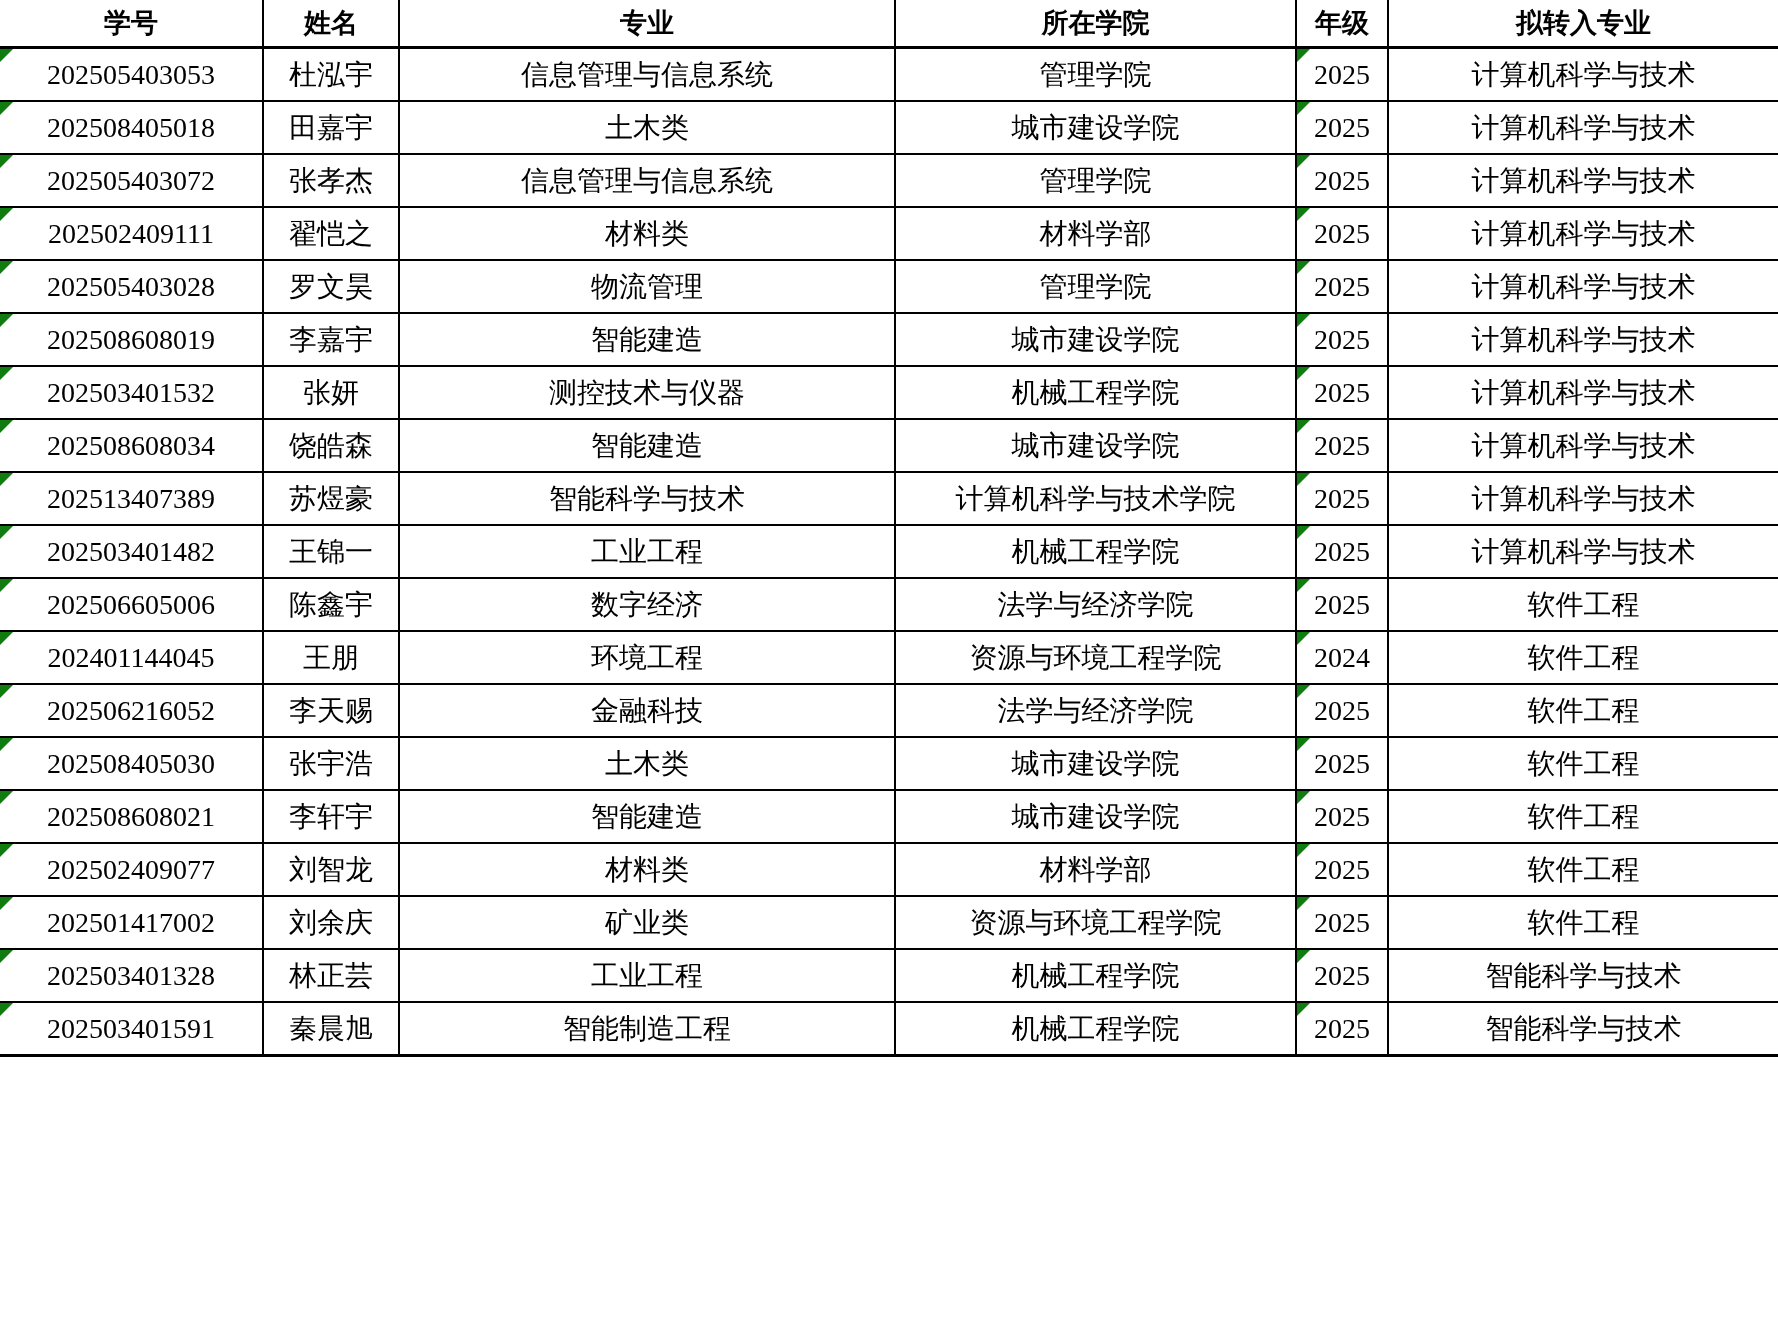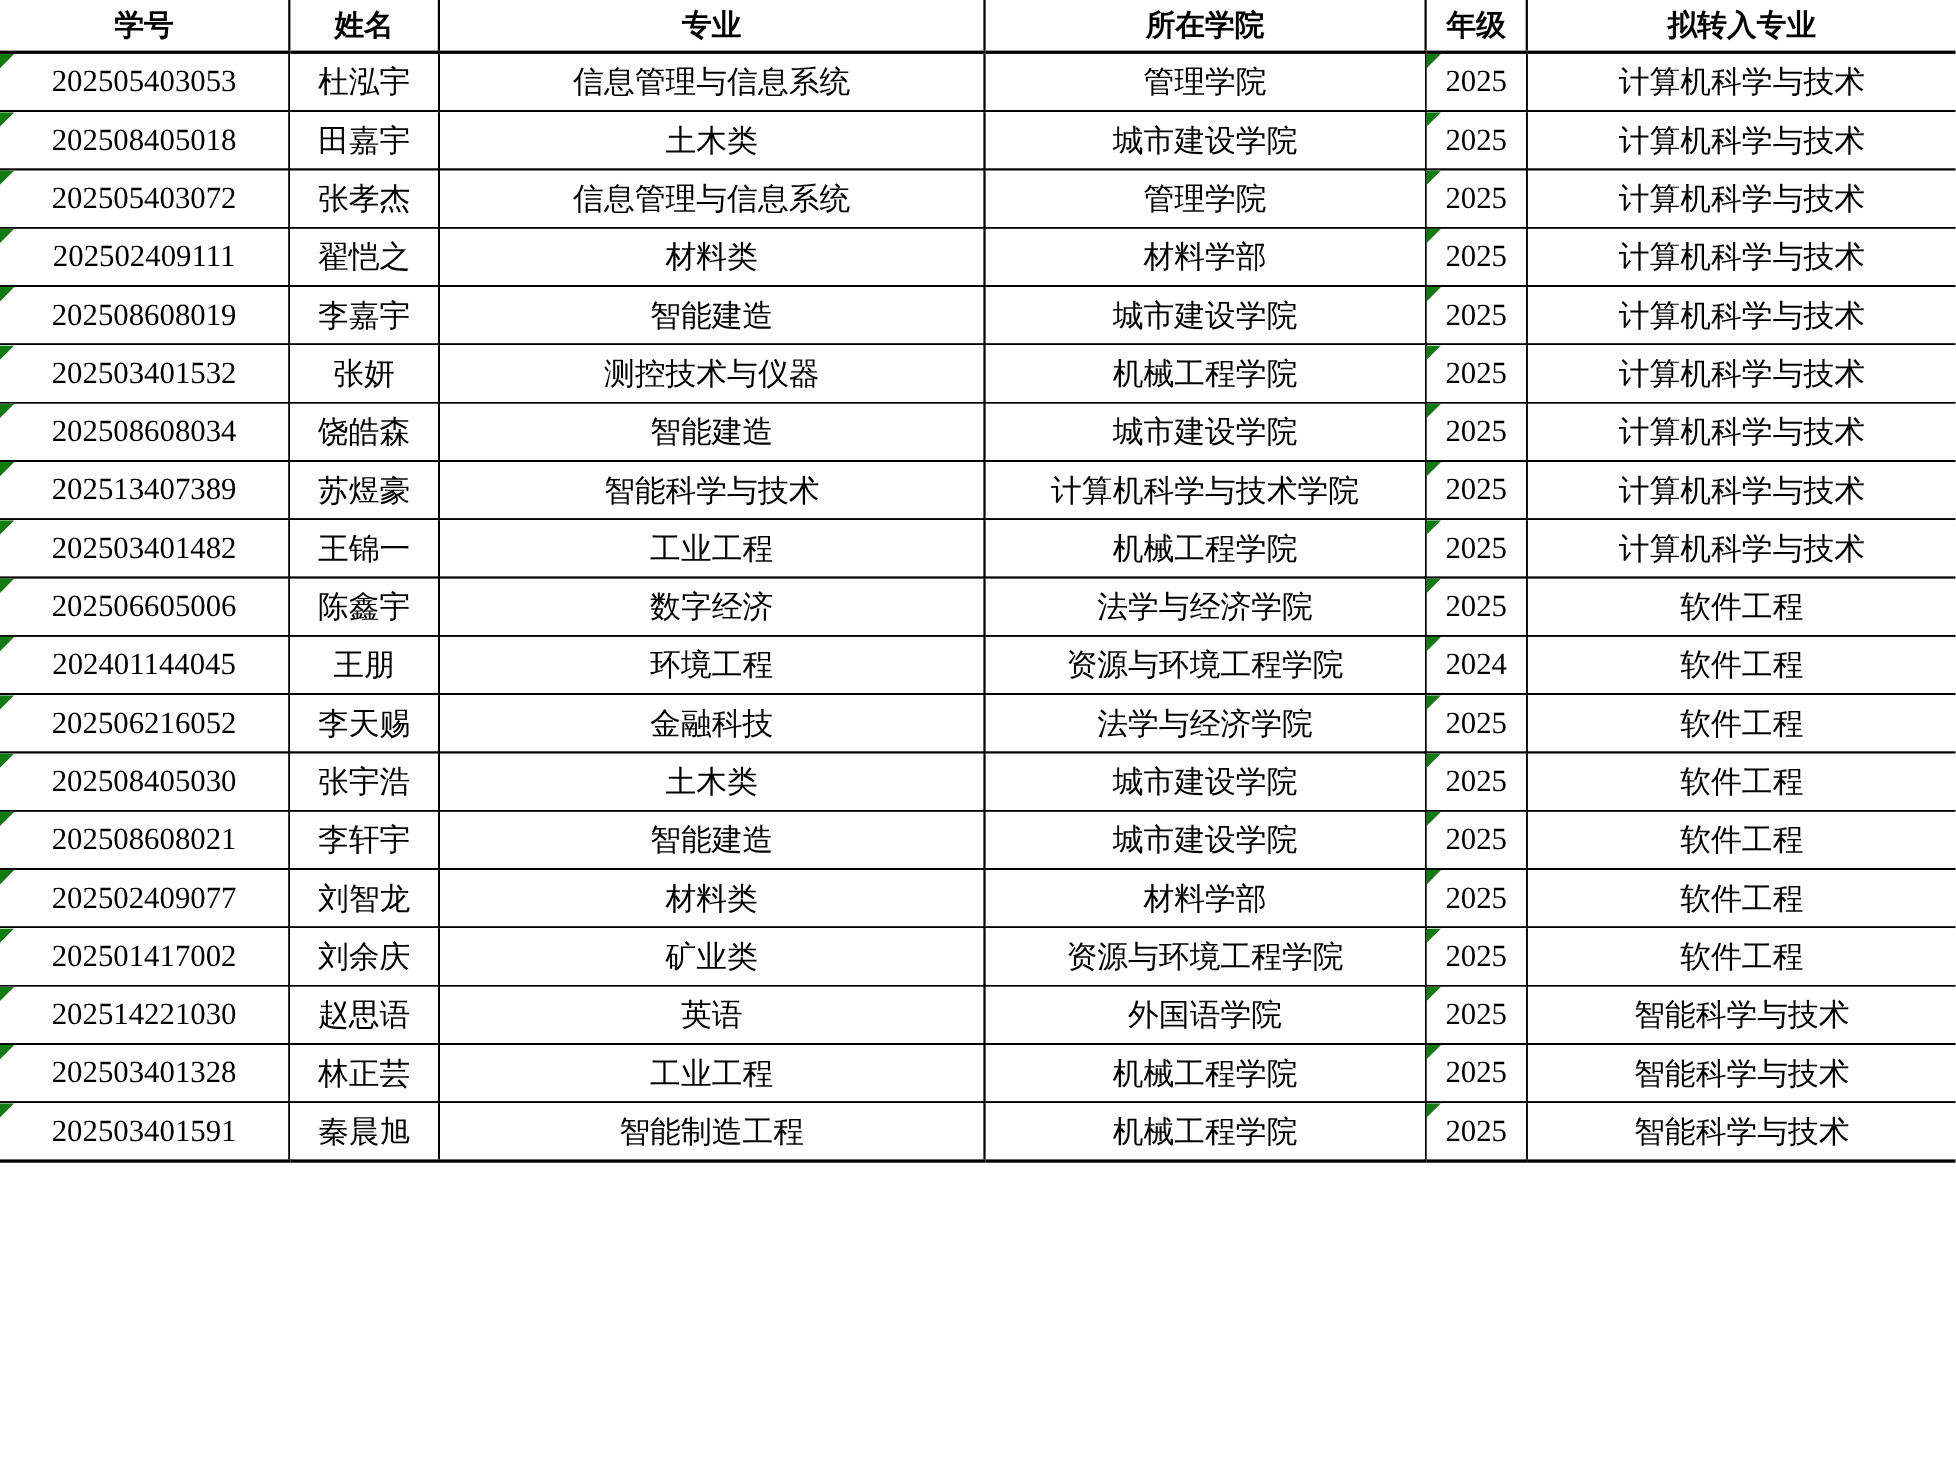--- a/index.html
+++ b/index.html
@@ -119,20 +119,28 @@
   <tr>
     <td><span class="tri"></span><span class="txt">202502409111</span></td>
     <td><span class="txt">翟恺之</span></td>
     <td><span class="txt">材料类</span></td>
     <td><span class="txt">材料学部</span></td>
     <td><span class="tri"></span><span class="txt">2025</span></td>
     <td><span class="txt">计算机科学与技术</span></td>
   </tr>
 
 
+  <tr>
+    <td><span class="tri"></span><span class="txt">202505403028</span></td>
+    <td><span class="txt">罗文昊</span></td>
+    <td><span class="txt">物流管理</span></td>
+    <td><span class="txt">管理学院</span></td>
+    <td><span class="tri"></span><span class="txt">2025</span></td>
+    <td><span class="txt">计算机科学与技术</span></td>
+  </tr>
 
   <tr>
     <td><span class="tri"></span><span class="txt">202508608019</span></td>
     <td><span class="txt">李嘉宇</span></td>
     <td><span class="txt">智能建造</span></td>
     <td><span class="txt">城市建设学院</span></td>
     <td><span class="tri"></span><span class="txt">2025</span></td>
     <td><span class="txt">计算机科学与技术</span></td>
   </tr>
 
@@ -230,28 +238,20 @@
 
   <tr>
     <td><span class="tri"></span><span class="txt">202501417002</span></td>
     <td><span class="txt">刘余庆</span></td>
     <td><span class="txt">矿业类</span></td>
     <td><span class="txt">资源与环境工程学院</span></td>
     <td><span class="tri"></span><span class="txt">2025</span></td>
     <td><span class="txt">软件工程</span></td>
   </tr>
 
-  <tr>
-    <td><span class="tri"></span><span class="txt">202514221030</span></td>
-    <td><span class="txt">赵思语</span></td>
-    <td><span class="txt">英语</span></td>
-    <td><span class="txt">外国语学院</span></td>
-    <td><span class="tri"></span><span class="txt">2025</span></td>
-    <td><span class="txt">智能科学与技术</span></td>
-  </tr>
 
 
   <tr>
     <td><span class="tri"></span><span class="txt">202503401328</span></td>
     <td><span class="txt">林正芸</span></td>
     <td><span class="txt">工业工程</span></td>
     <td><span class="txt">机械工程学院</span></td>
     <td><span class="tri"></span><span class="txt">2025</span></td>
     <td><span class="txt">智能科学与技术</span></td>
   </tr>

